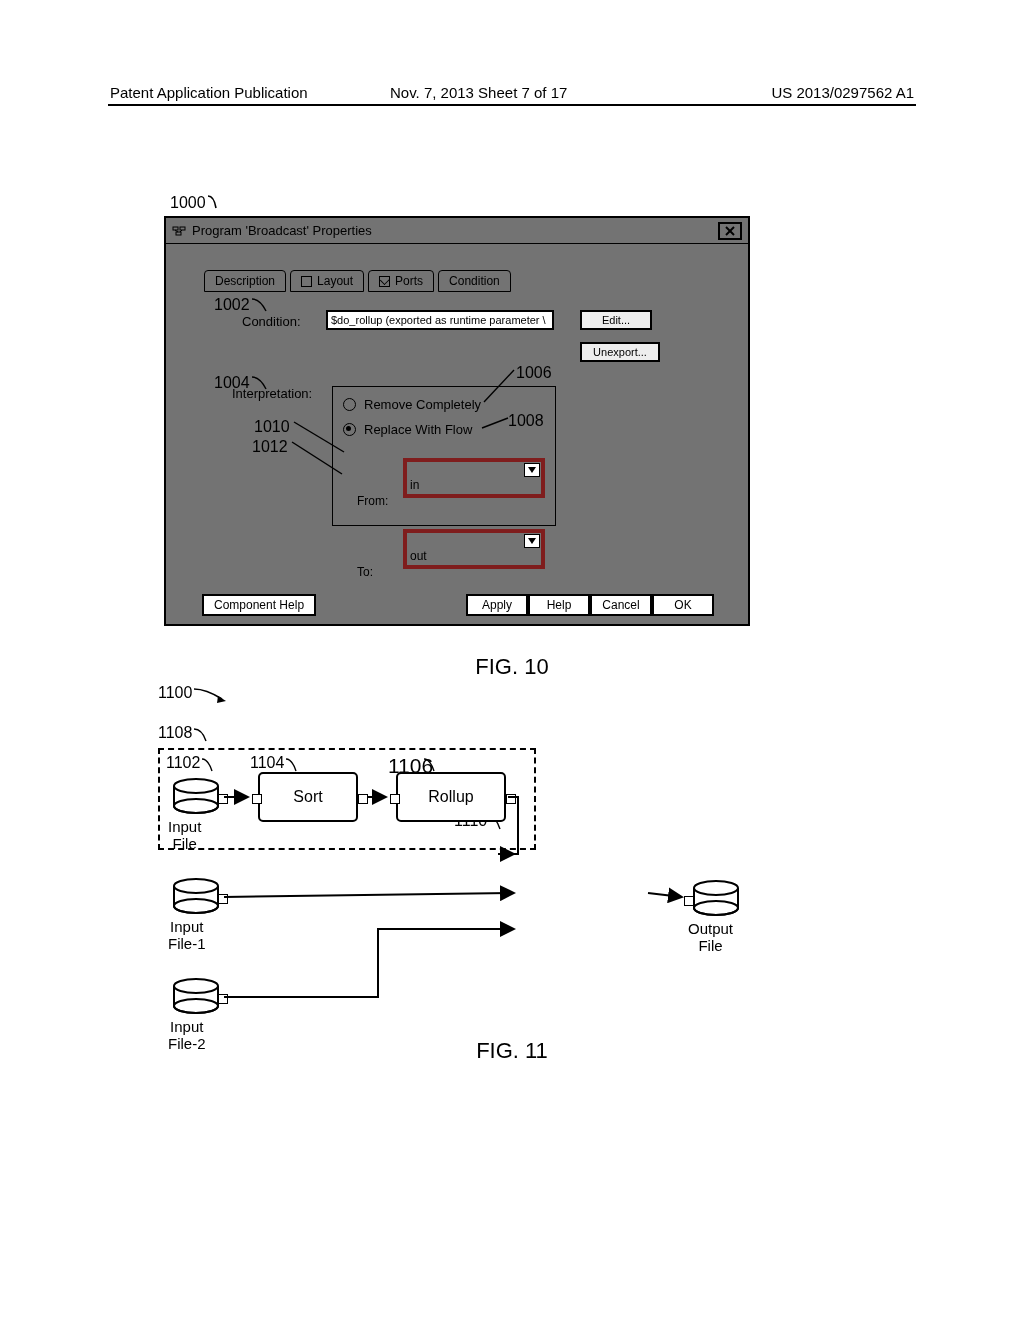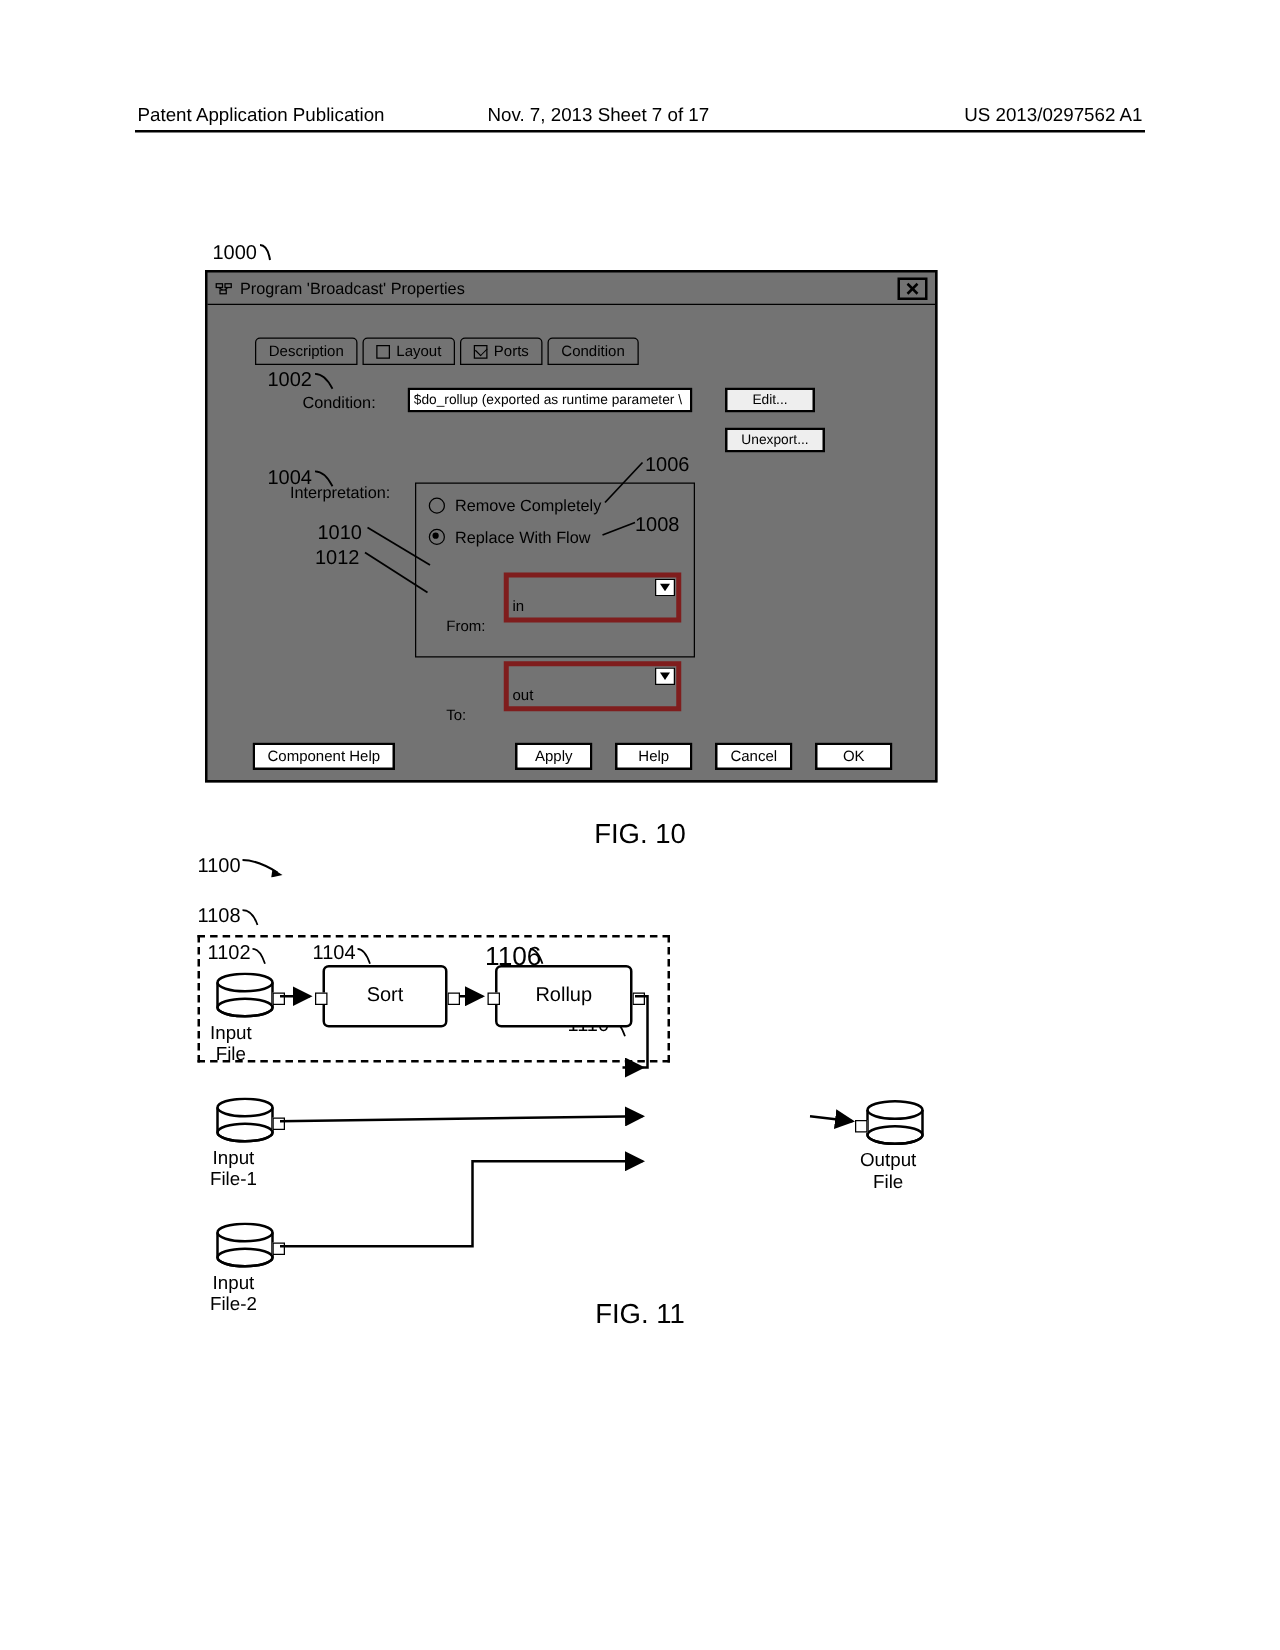--- a/index.html
+++ b/index.html
@@ -32,21 +32,21 @@
 .radio-box { position: absolute; left: 166px; top: 168px; width: 224px; height: 140px; border: 1px solid #000; padding: 10px 10px; font-size: 13px; }
 .radio-opt { display: flex; align-items: center; margin-bottom: 10px; gap: 8px; }
 .radio-circle { width: 13px; height: 13px; border: 1.5px solid #000; border-radius: 50%; position: relative; }
 .radio-circle.checked::after { content: ""; position: absolute; left: 2px; top: 2px; width: 5px; height: 5px; background: #000; border-radius: 50%; }
 .sel-row { display: flex; align-items: center; gap: 8px; margin-bottom: 10px; margin-left: 14px; }
 .sel-lab { width: 38px; font-size: 12px; margin-top: 47px; }
 .sel-box { flex: 1; height: 20px; border: 4px solid #7f1d1d; display: flex; padding: 16px 3px; position: relative; }
 .sel-val { font-size: 12px; }
 .sel-arrow { position: absolute; right: 1px; top: 1px; width: 16px; height: 14px; border: 1px solid #000; display: flex; align-items: center; justify-content: center; background: #fff; }
 
-.bottom-bar { position: absolute; bottom: 8px; left: 36px; right: 34px; display: flex; gap: 18px; align-items: center; }
+.bottom-bar { position: absolute; bottom: 8px; left: 36px; right: 34px; display: flex; align-items: center; }
 .bottom-bar .spacer { flex: 1; }
 .btn { border: 2px solid #000; padding: 2px 10px; font-size: 12px; background: #fff; min-width: 62px; text-align: center; }
 .helpbtn { min-width: 110px; }
 
 .ref-label { position: absolute; font-size: 16px; display: flex; align-items: center; }
 .ref-1002 { top: 78px; left: 48px; }
 .ref-1004 { top: 156px; left: 48px; }
 .ref-1006 { top: 146px; left: 350px; }
 .ref-1008 { top: 194px; left: 342px; }
 .ref-1010 { top: 200px; left: 88px; }

